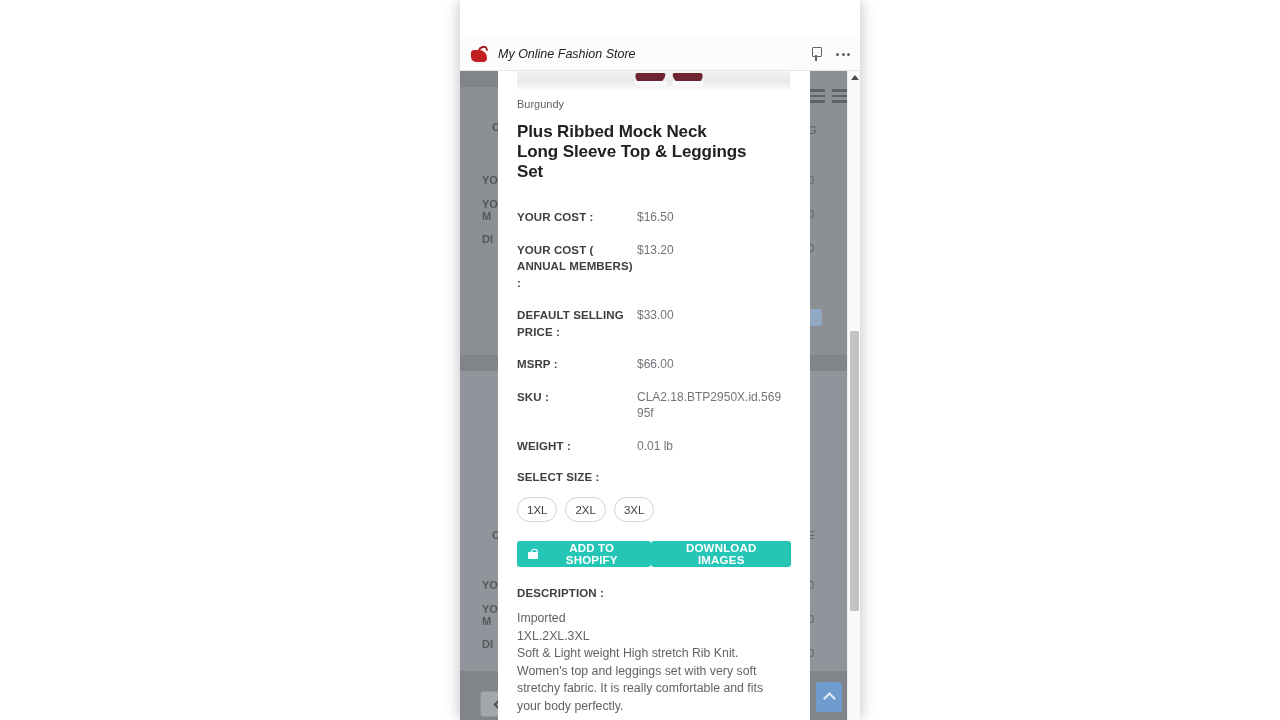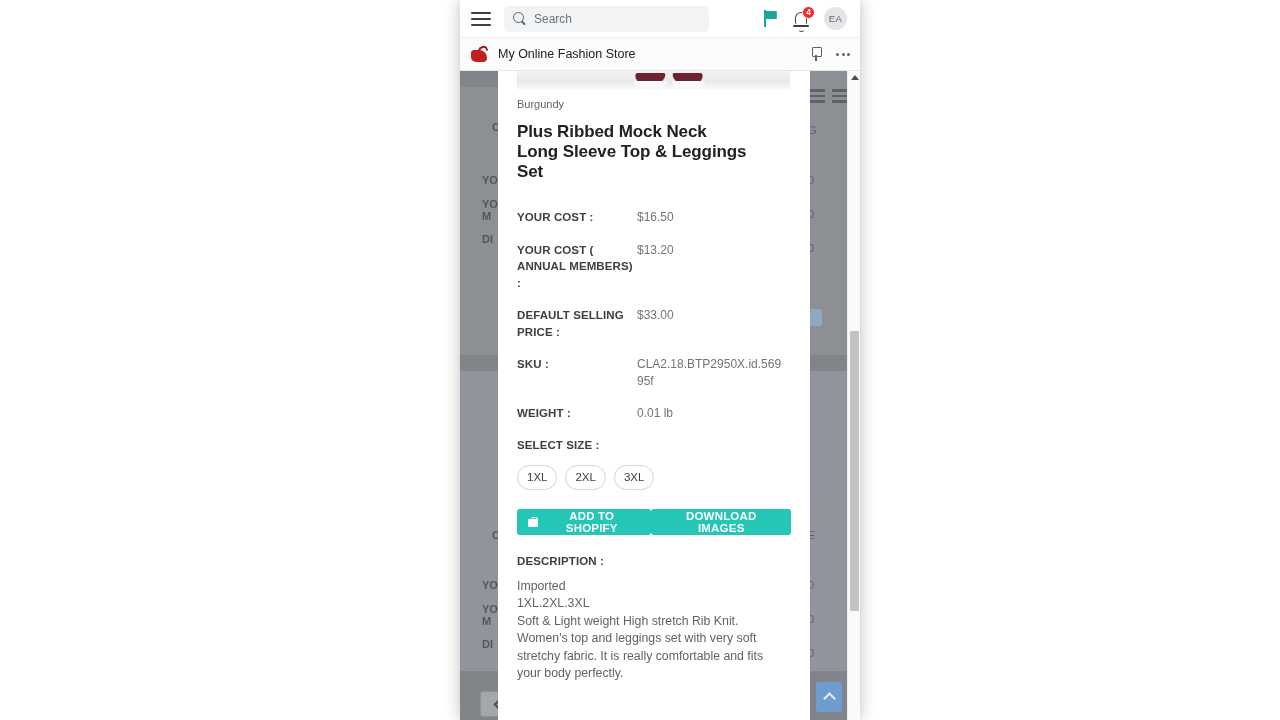--- a/index.html
+++ b/index.html
@@ -129,20 +129,21 @@
   }
 
   
   #sitebar {
     position: absolute; left: 0; top: 38px;
     width: 400px; height: 33px;
     background: #fcfcfc;
     display: flex; align-items: center;
     padding: 0 10px;
     border-bottom: 1px solid #e4e6e8;
+    font-style: italic;
   }
   .bag-logo {
     width: 19px; height: 16px; position: relative; margin-right: 9px;
     flex: 0 0 auto;
   }
   .bag-logo .body {
     position: absolute; left: 1px; bottom: 0;
     width: 16px; height: 12px;
     background: #c21f20;
     border-radius: 3px 8px 4px 5px;
@@ -399,42 +400,20 @@
     cursor: pointer;
   }
 </style>
 </head>
 <body>
 
 <div id="stage">
 
   <div id="viewport">
 
-    <div id="appbar">
-      <div class="hamburger">
-        <span></span>
-          <span></span>
-          <span></span>
-      </div>
-
-      <div id="searchbox">
-        <span class="sicon"></span>
-        <span class="splaceholder">Search</span>
-      </div>
-
-      <div class="appbar-right">
-        <div class="flag-icon"></div>
-        <div class="bell-wrap">
-          <div class="bell"></div>
-          <div class="bell-clapper"></div>
-          <div class="badge">4</div>
-        </div>
-        <div class="avatar">EA</div>
-      </div>
-    </div>
 
     <div id="sitebar">
       <div class="bag-logo">
         <div class="handle"></div>
         <div class="body"></div>
       </div>
       <div id="sitename">My Online Fashion Store</div>
       <div class="sitebar-right">
         <div class="pin-icon"></div>
         <div class="dots">
@@ -517,20 +496,24 @@
             </div>
             <div class="spec-row">
               <div class="spec-label">YOUR COST ( ANNUAL MEMBERS) :</div>
               <div class="spec-value">$13.20</div>
             </div>
             <div class="spec-row">
               <div class="spec-label">DEFAULT SELLING PRICE :</div>
               <div class="spec-value">$33.00</div>
             </div>
             <div class="spec-row">
+              <div class="spec-label">MSRP :</div>
+              <div class="spec-value">$66.00</div>
+            </div>
+            <div class="spec-row">
               <div class="spec-label">SKU :</div>
               <div class="spec-value">CLA2.18.BTP2950X.id.56995f</div>
             </div>
             <div class="spec-row">
               <div class="spec-label">WEIGHT :</div>
               <div class="spec-value">0.01 lb</div>
             </div>
           </div>
 
         <div class="select-size-label">SELECT SIZE :</div>

